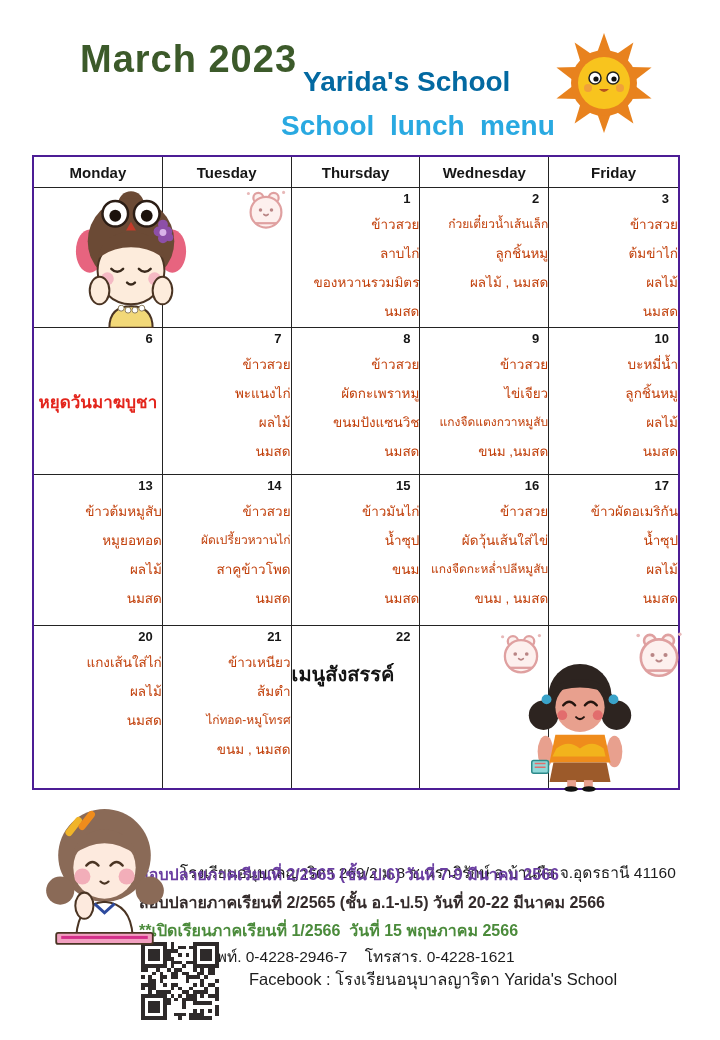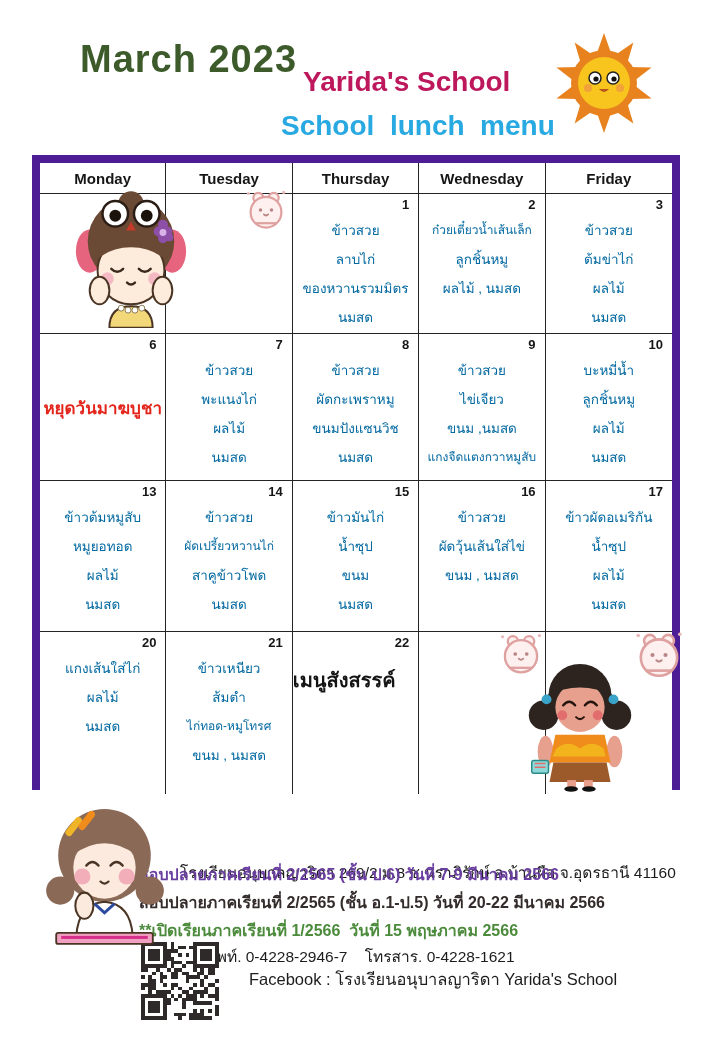--- a/index.html
+++ b/index.html
@@ -2,35 +2,35 @@
 <html><head>
 <meta charset="utf-8">
 <title>March 2023 Lunch Menu</title>
 <style>
   html,body{margin:0;padding:0;background:#ffffff;}
   body{width:720px;height:1040px;overflow:hidden;font-family:"Liberation Sans","DejaVu Sans",sans-serif;}
   .page{position:relative;width:720px;height:1040px;background:#fff;}
 
   
   .month-title{position:absolute;left:80px;top:38px;font-size:38px;font-weight:700;color:#3c5a2a;letter-spacing:1px;}
-  .school-name{position:absolute;left:303px;top:66px;font-size:28px;font-weight:700;color:#be185d;}
+  .school-name{position:absolute;left:303px;top:66px;font-size:28px;font-weight:700;color:#0369a1;}
   .subtitle{position:absolute;left:281px;top:110px;font-size:28px;font-weight:700;color:#29a9e1;white-space:pre;}
   .sun{position:absolute;left:552px;top:33px;width:104px;height:100px;}
 
   
-  .calendar{position:absolute;left:32px;top:155px;width:648px;height:635px;border:8px solid #4c1d95;
+  .calendar{position:absolute;left:32px;top:155px;width:648px;height:635px;border:2px solid #4c1d95;
     display:grid;grid-template-columns:repeat(5,1fr);grid-template-rows:31px 140px 147px 151px 162px;
     background:#fff;box-sizing:border-box;}
   .calendar>div{border-right:1.8px solid #232323;border-bottom:1.8px solid #232323;position:relative;box-sizing:border-box;background:#fff;}
   .calendar>div:nth-child(5n){border-right:none;}
   .calendar>div:nth-child(n+21){border-bottom:none;}
   .dayhead{background:#cde6ba;display:flex;align-items:center;justify-content:center;font-weight:700;font-size:15px;color:#161616;}
   .daynum{position:absolute;top:3px;right:9px;font-size:13px;font-weight:600;color:#161616;}
   .lines{margin-top:22px;}
-  .mline{line-height:29px;font-size:13.5px;text-align:center;white-space:nowrap;color:#0369a1;}
+  .mline{line-height:29px;font-size:13.5px;text-align:right;white-space:nowrap;color:#c2410c;}
   .mline.sm{font-size:12px;}
   .holiday{position:absolute;left:0;top:0;right:0;bottom:0;display:flex;align-items:center;justify-content:center;
     color:#e3251c;font-weight:700;font-size:17px;}
   .party{margin-top:26px;}
   .pline{font-size:20px;font-weight:700;line-height:44px;text-align:left;color:#141414;}
 
   
   .illus{position:absolute;z-index:5;}
   .illus svg{width:100%;height:100%;display:block;}
   .girl-cheeks{left:72px;top:190px;width:118px;height:138px;}
@@ -140,22 +140,22 @@
         <div class="mline">ผัดกะเพราหมู</div>
         <div class="mline">ขนมปังแซนวิช</div>
         <div class="mline">นมสด</div>
       </div>
     </div>
     <div class="cell">
       <div class="daynum">9</div>
       <div class="lines">
         <div class="mline">ข้าวสวย</div>
         <div class="mline">ไข่เจียว</div>
+        <div class="mline sm">แกงจืดแตงกวาหมูสับ</div>
         <div class="mline">ขนม ,นมสด</div>
-        <div class="mline sm">แกงจืดแตงกวาหมูสับ</div>
       </div>
     </div>
     <div class="cell">
       <div class="daynum">10</div>
       <div class="lines">
         <div class="mline">บะหมี่น้ำ</div>
         <div class="mline">ลูกชิ้นหมู</div>
         <div class="mline">ผลไม้</div>
         <div class="mline">นมสด</div>
       </div>
@@ -186,20 +186,21 @@
         <div class="mline">น้ำซุป</div>
         <div class="mline">ขนม</div>
         <div class="mline">นมสด</div>
       </div>
     </div>
     <div class="cell">
       <div class="daynum">16</div>
       <div class="lines">
         <div class="mline">ข้าวสวย</div>
         <div class="mline">ผัดวุ้นเส้นใส่ไข่</div>
+        <div class="mline sm">แกงจืดกะหล่ำปลีหมูสับ</div>
         <div class="mline">ขนม , นมสด</div>
       </div>
     </div>
     <div class="cell">
       <div class="daynum">17</div>
       <div class="lines">
         <div class="mline">ข้าวผัดอเมริกัน</div>
         <div class="mline">น้ำซุป</div>
         <div class="mline">ผลไม้</div>
         <div class="mline">นมสด</div>

